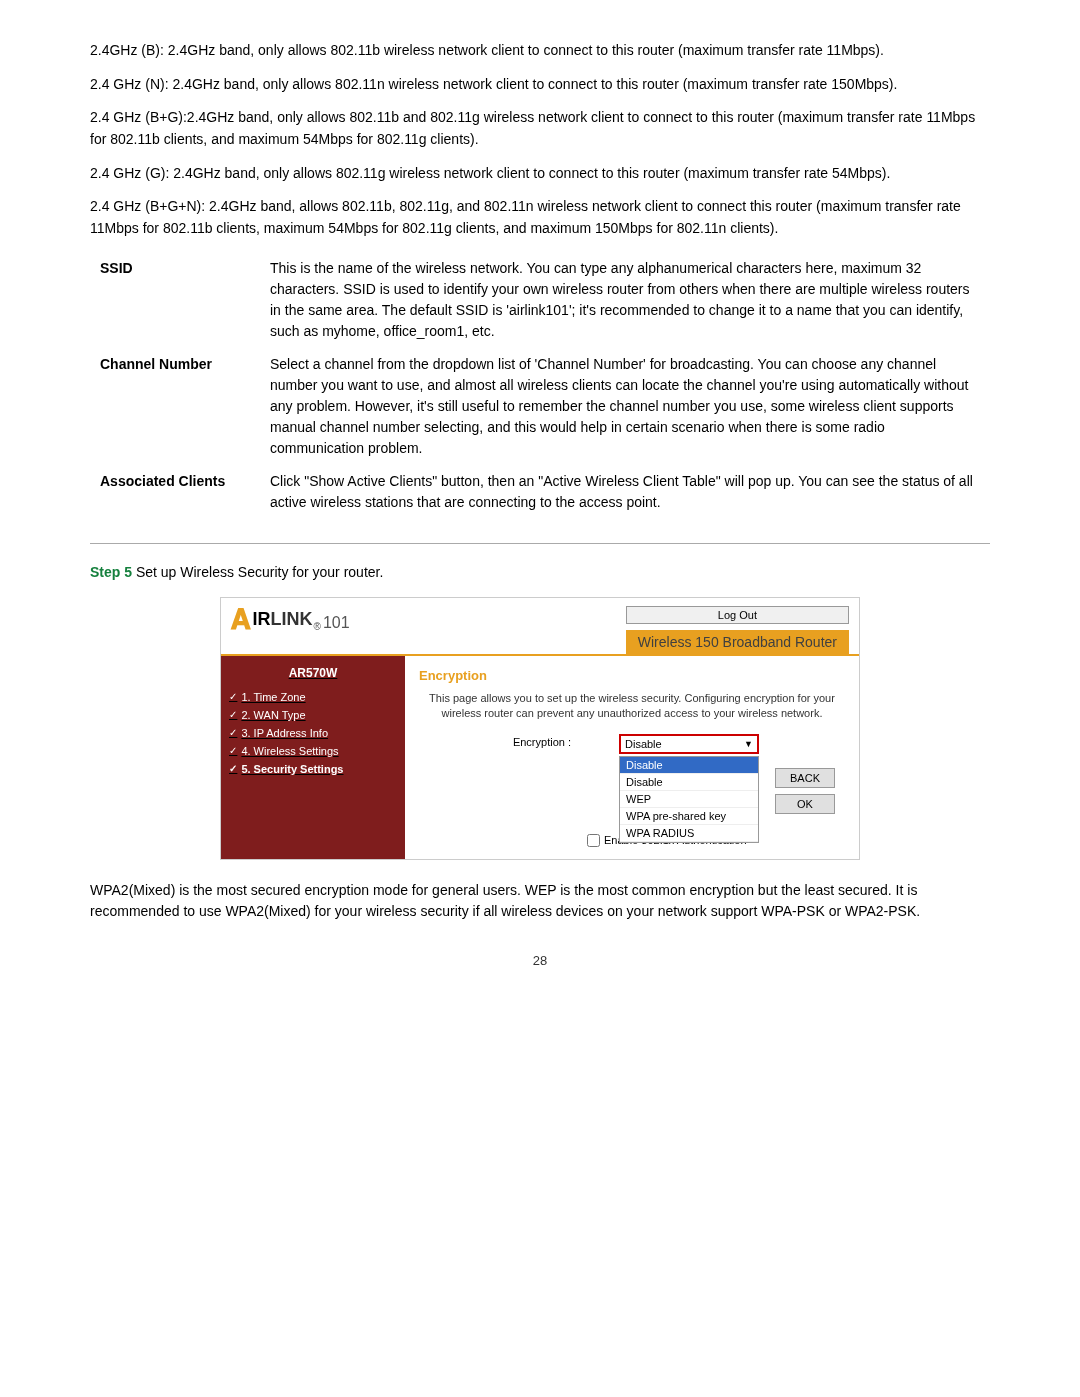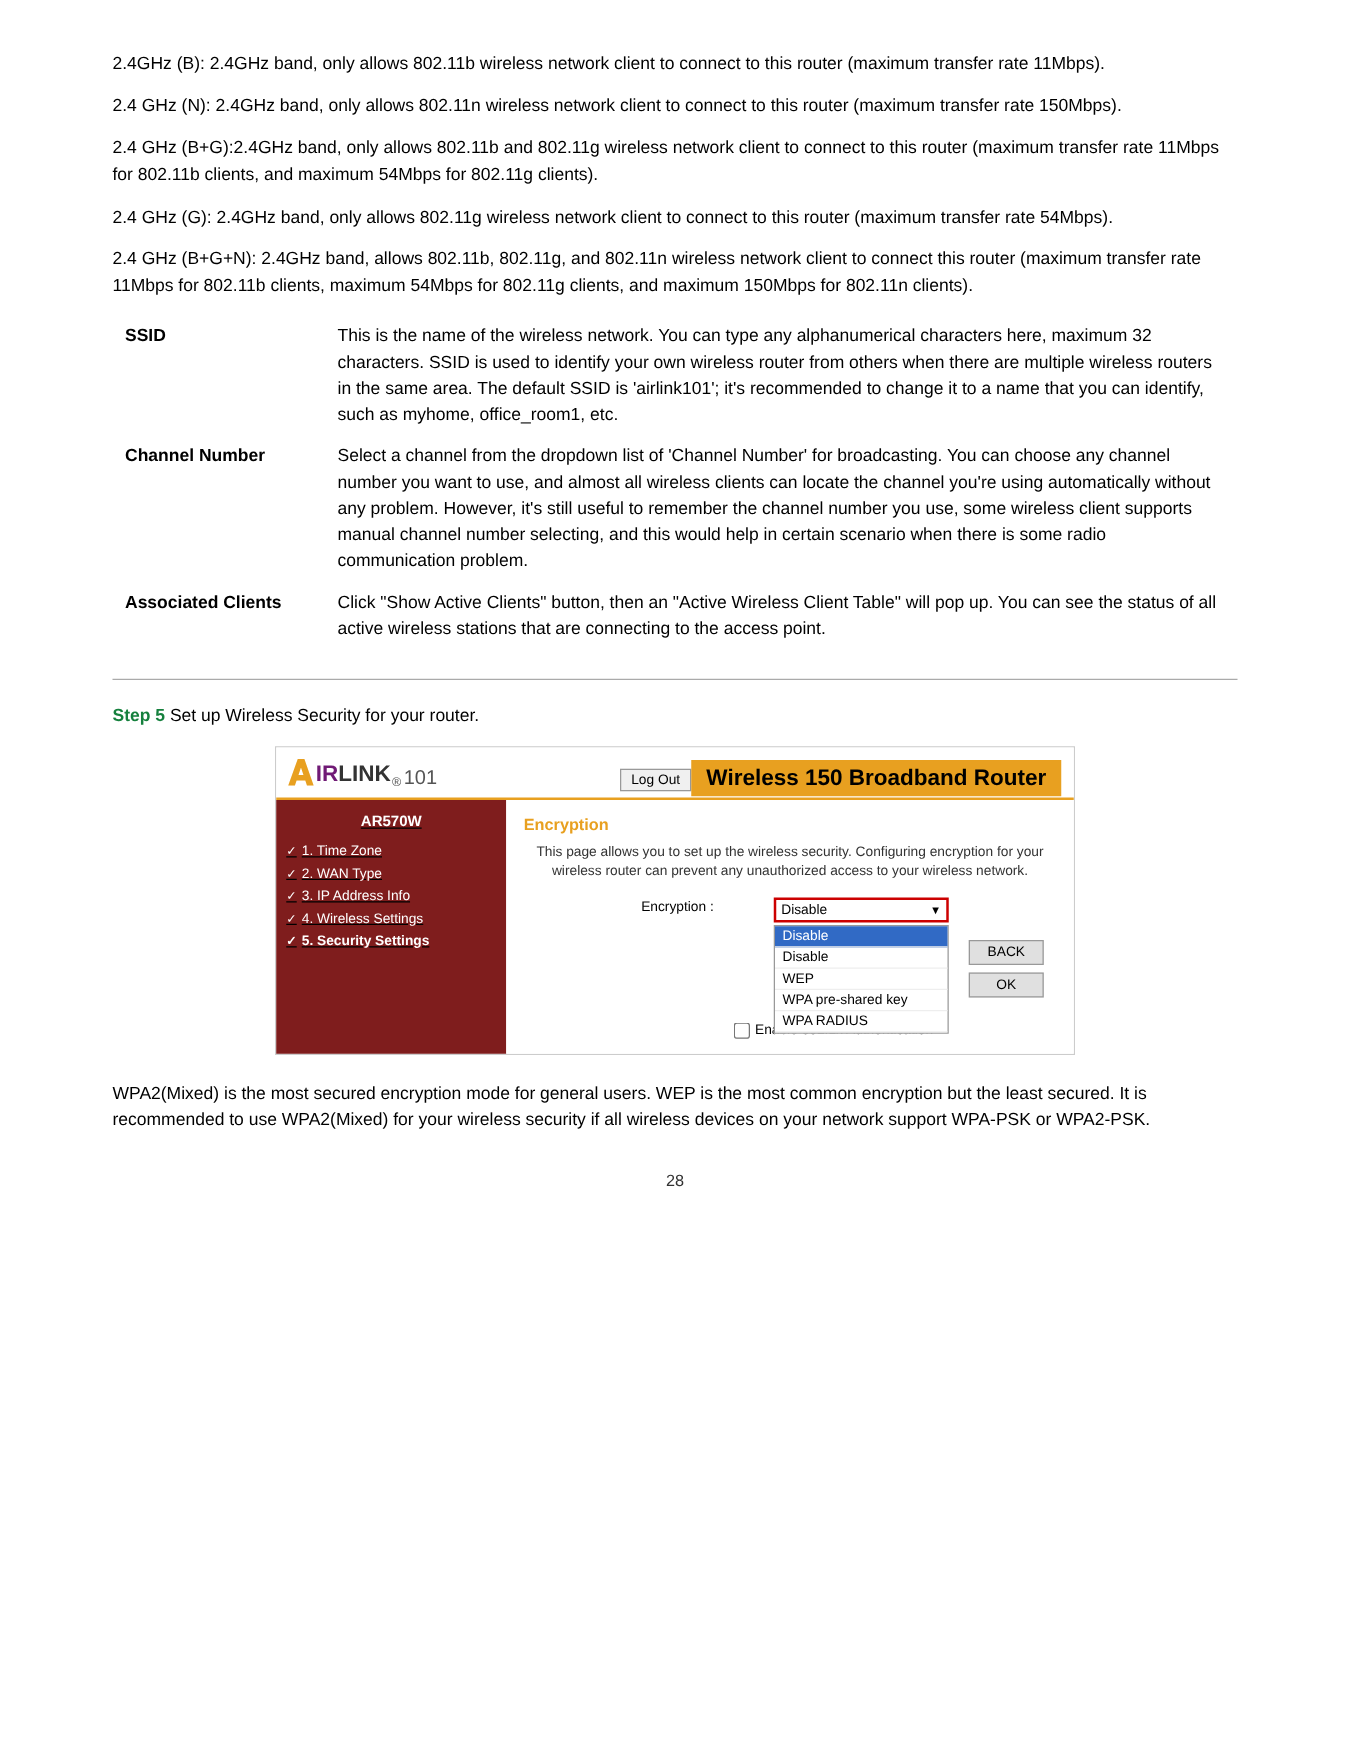--- a/index.html
+++ b/index.html
@@ -83,36 +83,35 @@
     }
     .logo-a {
       font-size: 28px;
       font-weight: bold;
       color: #e8a020;
       font-family: serif;
       line-height: 1;
     }
     .router-title-right {
       display: flex;
-      flex-direction: row;
-      align-items: flex-end;
+      flex-direction: column;
     }
     .logout-btn {
       border: 1px solid #999;
       background: #f0f0f0;
       padding: 2px 8px;
       font-size: 11px;
       cursor: pointer;
       margin-bottom: 4px;
     }
     .router-main-title {
       background: #e8a020;
-      color: #000000;
-      font-size: 18px;
-      font-weight: bold;
+      color: #404040;
+      font-size: 14px;
+      font-weight: normal;
       padding: 4px 12px;
       margin-top: 2px;
     }
 
     .router-body {
       display: flex;
       min-height: 200px;
     }
 
     .router-sidebar {
@@ -285,21 +284,21 @@
     <span class="step-label">Step 5</span>
     <span> <span>Set up Wireless Security for your router.</span></span>
   </p>
 
   <div class="router-ui">
 
     <div class="router-header">
       <div class="router-logo">
         <span class="logo-a">𝐀</span>
         <span style="display:inline-flex; align-items:baseline; margin-left:2px;">
-          <span style="color:#701a75; font-weight:bold; font-size:18px;">IR</span>
+          <span style="color:#000000; font-weight:bold; font-size:18px;">IR</span>
             <span style="font-weight:bold; font-size:18px; color:#333;">LINK</span>
         </span>
         <span style="font-size:10px; color:#555; margin-left:1px; align-self:flex-end; margin-bottom:2px;">®</span>
         <span style="font-size:16px; color:#555; margin-left:2px; align-self:flex-end; margin-bottom:2px;">101</span>
       </div>
       <div class="router-title-right">
         <button class="logout-btn">Log Out</button>
         <div class="router-main-title">Wireless 150 Broadband Router</div>
       </div>
     </div>

